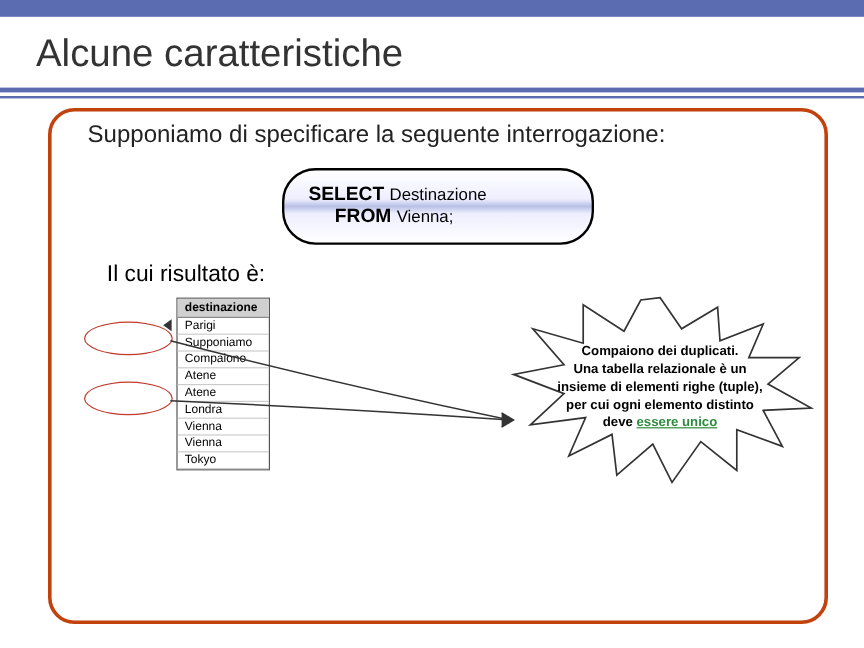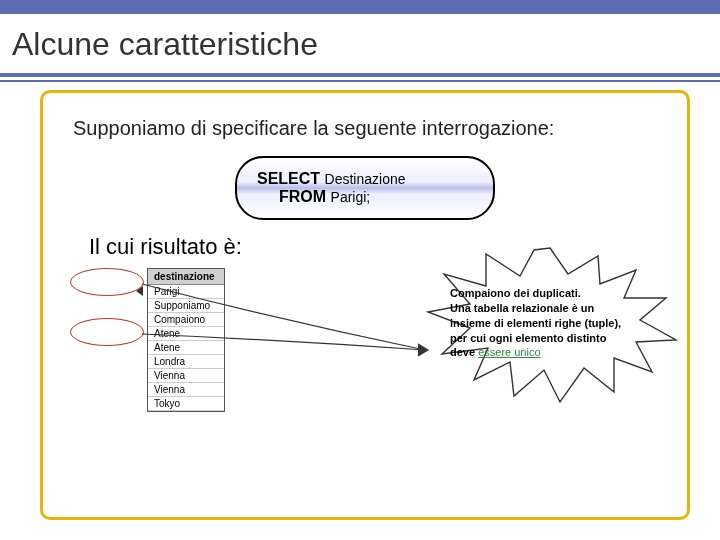--- a/index.html
+++ b/index.html
@@ -1,55 +1,55 @@
 <!DOCTYPE html>
 <html><head>
 <meta charset="utf-8">
 <style>
 *{box-sizing:border-box;margin:0;padding:0}
 body{width:720px;height:540px;background:#fff;font-family:Arial,sans-serif;position:relative;overflow:hidden}
 .topbar{width:100%;height:14px;background:#5b6db0}
-.title{font-size:32px;color:#333;padding:12px 12px 10px}
+.title{font-size:32px;color:#333;padding:12px 30px 10px}
 .rule1{height:4px;background:#5b6db0;margin:0 0 0 0}
 .rule2{height:2px;background:#5b6db0;margin-top:3px}
-.content{position:absolute;left:40px;right:30px;top:90px;bottom:20px;border:3px solid #eab308;border-radius:10px;padding:18px 30px}
+.content{position:absolute;left:40px;right:30px;top:90px;bottom:20px;border:3px solid #c2410c;border-radius:22px;padding:2px 30px}
 .subtitle{font-size:20px;color:#222;margin:6px 0 16px}
 .sqlbox{width:260px;margin:0 auto 14px;border:2px solid #000;border-radius:28px;padding:12px 20px;background:linear-gradient(to bottom,#fff 0%,#eef 40%,#b8c0e4 50%,#eef 60%,#fff 100%);text-align:left;font-size:16px}
 .sqlbox .kw{font-weight:bold}
 .sqlbox .arg{font-size:14px}
 .sqlbox .l2{padding-left:22px}
-.result-label{font-size:22px;margin:4px 0 8px 16px}
+.result-label{font-size:19px;margin:4px 0 8px 16px}
 .tbl{margin-left:74px;border:1px solid #555;font-size:10px;background:#fff;position:relative}
 .tbl .hd{background:#d0d0d0;padding:2px 6px;border-bottom:1px solid #888;font-weight:bold}
 .tbl .rw{padding:1px 6px;border-bottom:1px solid #ccc;position:relative}
 .caret{position:absolute;left:-12px;top:1px;width:0;height:0;border-top:5px solid transparent;border-bottom:5px solid transparent;border-right:7px solid #333}
 .oval{position:absolute;border:1px solid #c0392b;border-radius:50%;pointer-events:none}
 .ov1{left:70px;top:268px;width:74px;height:28px}
 .ov2{left:70px;top:318px;width:74px;height:28px}
 .burst{position:absolute;right:40px;top:246px;width:260px;height:160px}
 .burst svg{position:absolute;top:0;left:0}
-.burst .txt{position:absolute;top:40px;left:30px;width:200px;font-size:11px;font-weight:bold;text-align:left;line-height:1.35}
+.burst .txt{position:absolute;top:40px;left:30px;width:200px;font-size:11px;font-weight:bold;text-align:center;line-height:1.35}
 .burst .u{}
-.burst .gr{color:#2e8b3f;text-decoration:underline;font-weight:normal}
+.burst .gr{color:#2e8b3f;text-decoration:underline;font-weight:bold}
 .arrow{position:absolute;stroke:#333;fill:none;stroke-width:1.2}
 </style>
 </head>
 <body>
 
 <div class="topbar"></div>
 <div class="title">Alcune caratteristiche</div>
 <div class="rule1"></div>
 <div class="rule2"></div>
 
 <div class="content">
   <div class="subtitle">Supponiamo di specificare la seguente interrogazione:</div>
 
   <div class="sqlbox">
     <div><span class="kw">SELECT</span> <span class="arg">Destinazione</span></div>
-    <div class="l2"><span class="kw">FROM</span> <span class="arg">Parigi;</span></div>
+    <div class="l2"><span class="kw">FROM</span> <span class="arg">Vienna;</span></div>
   </div>
 
   <div class="result-label">Il cui risultato è:</div>
 
   <div class="tbl" style="width:78px">
     <div class="hd">destinazione</div>
     <div class="rw"><span class="caret"></span><span>Parigi</span></div>
     <div class="rw">Supponiamo</div>
     <div class="rw">Compaiono</div>
     <div class="rw">Atene</div>

